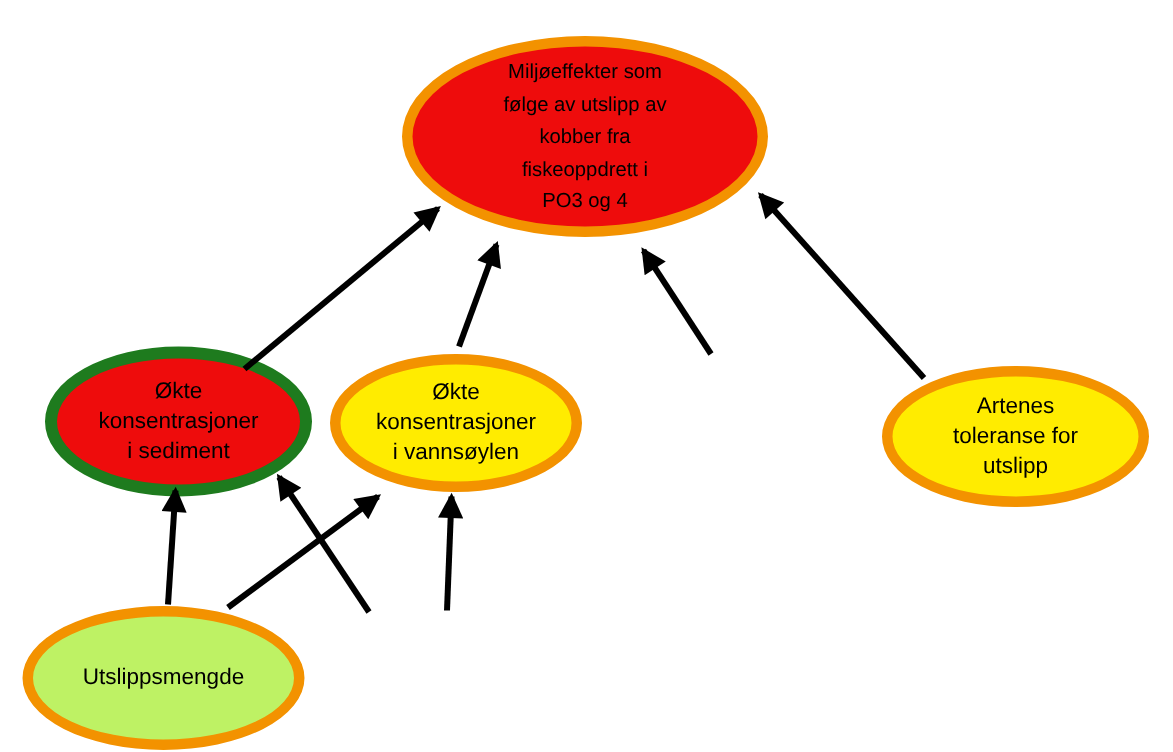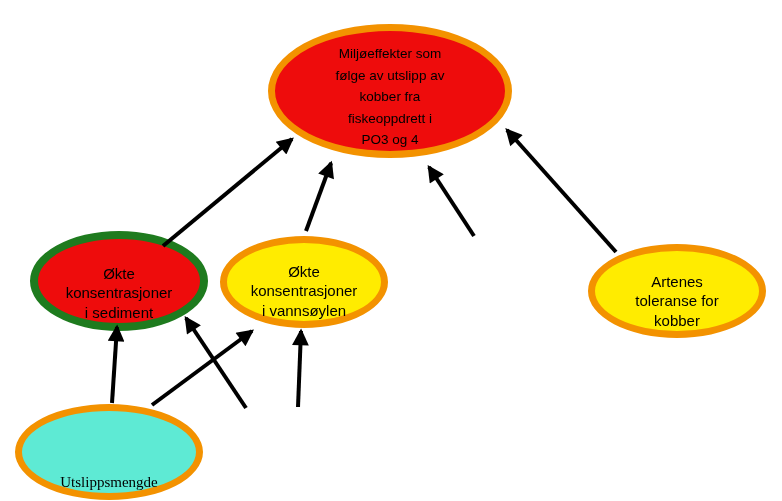--- a/index.html
+++ b/index.html
@@ -21,21 +21,21 @@
     z-index: 3;
     pointer-events: none;
   }
 
   .node {
     position: absolute;
     z-index: 2;
     border-radius: 50%;
     border: 7px solid #f39200;
     display: flex;
-    align-items: flex-end;
+    align-items: center;
     justify-content: center;
     text-align: center;
   }
 
   .node-label {
     display: block;
     white-space: pre-line;
     color: #000000;
     font-size: 15px;
     line-height: 1.32;
@@ -92,21 +92,21 @@
   <div class="node n-vannsoylen" style="background: rgb(255, 236, 0); border-color: rgb(243, 146, 0);">
     <span class="node-label">Økte
 konsentrasjoner
 i vannsøylen</span>
   </div>
 
 
   <div class="node n-artenes" style="background: rgb(255, 236, 0); border-color: rgb(243, 146, 0);">
     <span class="node-label">Artenes
 toleranse for
-kobber</span>
+utslipp</span>
   </div>
 
-  <div class="node n-utslippsmengde" style="background: #5eead4; border-color: rgb(243, 146, 0); font-family: Liberation Serif, serif;">
+  <div class="node n-utslippsmengde" style="background: #bef264; border-color: rgb(243, 146, 0);">
     <span class="node-label">Utslippsmengde</span>
   </div>
 
 
 </div>
 
 </body></html>

